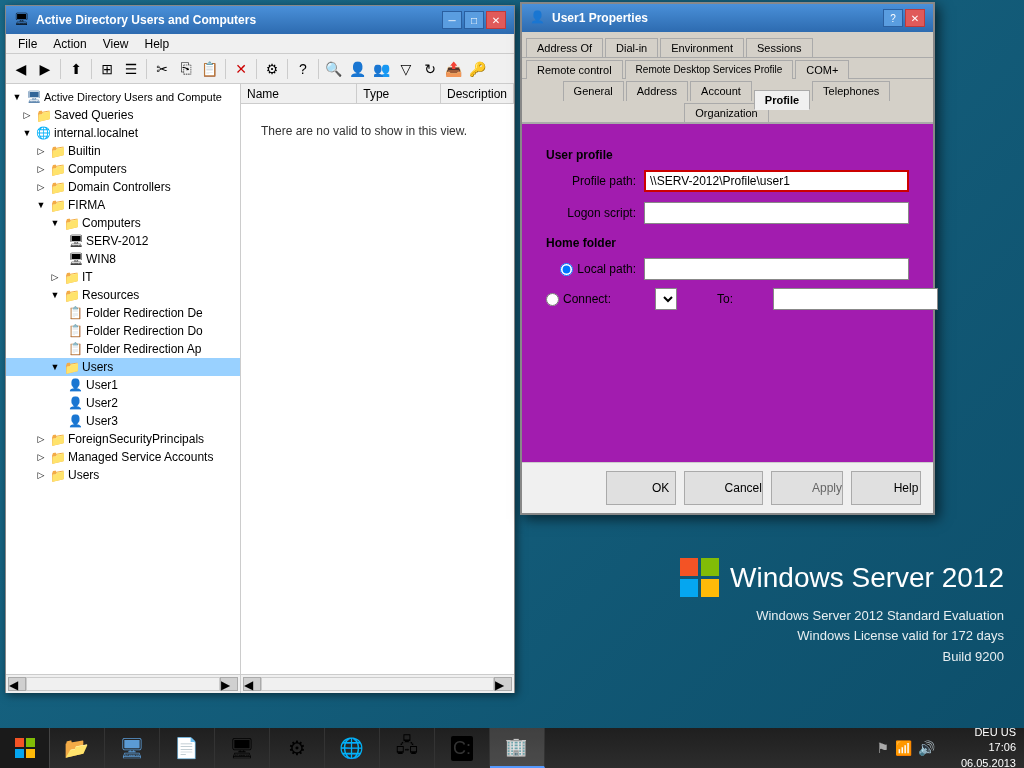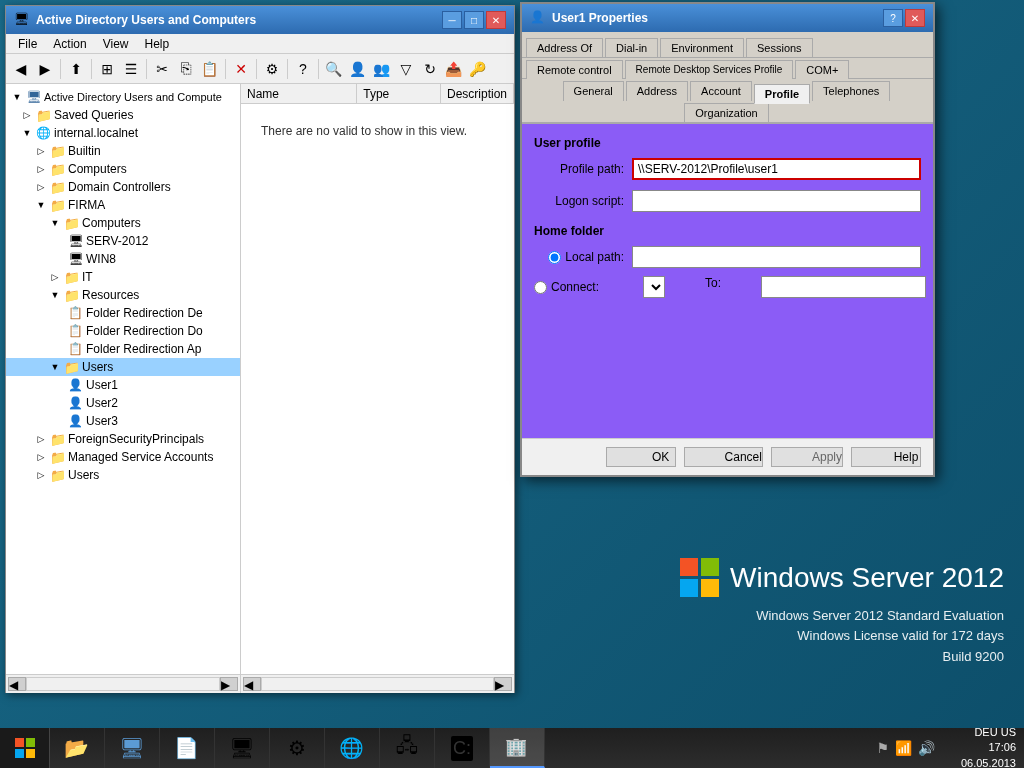--- a/index.html
+++ b/index.html
@@ -61,40 +61,40 @@
     .dialog { position: absolute; top: 2px; left: 520px; width: 415px; background: #f0f0f0; border: 2px solid #888; box-shadow: 4px 4px 12px rgba(0,0,0,0.6); }
     .dialog-titlebar { height: 28px; background: linear-gradient(to bottom, #4a90d9, #2d6bb0); display: flex; align-items: center; padding: 0 8px; }
     .dialog-title-text { color: white; font-size: 12px; font-weight: 600; flex: 1; }
     .dialog-title-btns { display: flex; gap: 2px; }
     .dialog-btn { width: 20px; height: 18px; background: #5a9de0; border: 1px solid #2a5fa0; display: flex; align-items: center; justify-content: center; font-size: 10px; color: white; cursor: pointer; }
     .dialog-btn.close { background: #e05a5a; border-color: #c03a3a; }
 
     
     .tabs-row { display: flex; background: #d4d0c8; border-bottom: 1px solid #aaa; padding-top: 4px; flex-wrap: wrap; }
     .tab { padding: 3px 10px; font-size: 11px; background: #d4d0c8; border: 1px solid #aaa; border-bottom: none; margin-right: 2px; cursor: pointer; margin-top: 2px; }
-    .tab.active { background: #f0f0f0; border-bottom: 1px solid #f0f0f0; position: relative; top: 3px; font-weight: 600; }
-
-    
-    .dialog-body { padding: 12px; background: #8b5cf6; }
+    .tab.active { background: #f0f0f0; border-bottom: 1px solid #f0f0f0; position: relative; top: 9px; font-weight: 600; }
+
+    
+    .dialog-body { padding: 24px; background: #a21caf; }
     .section-label { font-size: 12px; font-weight: 600; margin-bottom: 8px; }
     .form-row { display: flex; align-items: center; margin-bottom: 10px; }
     .form-label { width: 90px; font-size: 12px; text-align: right; margin-right: 8px; }
     .form-input { flex: 1; height: 22px; border: 1px solid #888; background: white; padding: 0 4px; font-size: 12px; }
     .form-input.highlighted { border: 2px solid #ff0000; }
     .section-divider { font-size: 12px; font-weight: 600; margin: 12px 0 8px 0; }
     .radio-row { display: flex; align-items: center; margin-bottom: 8px; }
     .radio-label { width: 90px; font-size: 12px; text-align: right; margin-right: 8px; display: flex; align-items: center; justify-content: flex-end; gap: 4px; }
-    .connect-row { display: flex; margin-bottom: 8px; gap: 36px; }
+    .connect-row { display: flex; align-items: center; margin-bottom: 8px; gap: 36px; }
     .connect-label { width: 90px; font-size: 12px; text-align: right; margin-right: 8px; display: flex; align-items: center; gap: 4px; }
     .connect-select { width: 40px; height: 22px; border: 1px solid #888; background: white; font-size: 12px; }
     .connect-to { font-size: 12px; margin: 0 4px; }
     .connect-input { flex: 1; height: 22px; border: 1px solid #888; background: white; padding: 0 4px; font-size: 12px; }
     .dialog-spacer { height: 120px; }
     .dialog-footer { display: flex; justify-content: flex-end; gap: 8px; padding: 8px 12px; border-top: 1px solid #ccc; background: #f0f0f0; }
-    .dlg-btn { min-width: 70px; height: 20px; background: #e0e0e0; border: 1px solid #aaa; font-size: 12px; cursor: pointer; display: flex; align-items: center; justify-content: center; padding-left: 40px; }
+    .dlg-btn { min-width: 70px; height: 34px; background: #e0e0e0; border: 1px solid #aaa; font-size: 12px; cursor: pointer; display: flex; align-items: center; justify-content: center; padding-left: 40px; }
     .dlg-btn.apply { color: #666; }
     .icon-domain { color: #336699; font-size: 12px; }
   </style>
 </head>
 <body>
 
 <div class="desktop">
 
   <div class="ad-window">
     <div class="window-titlebar">

